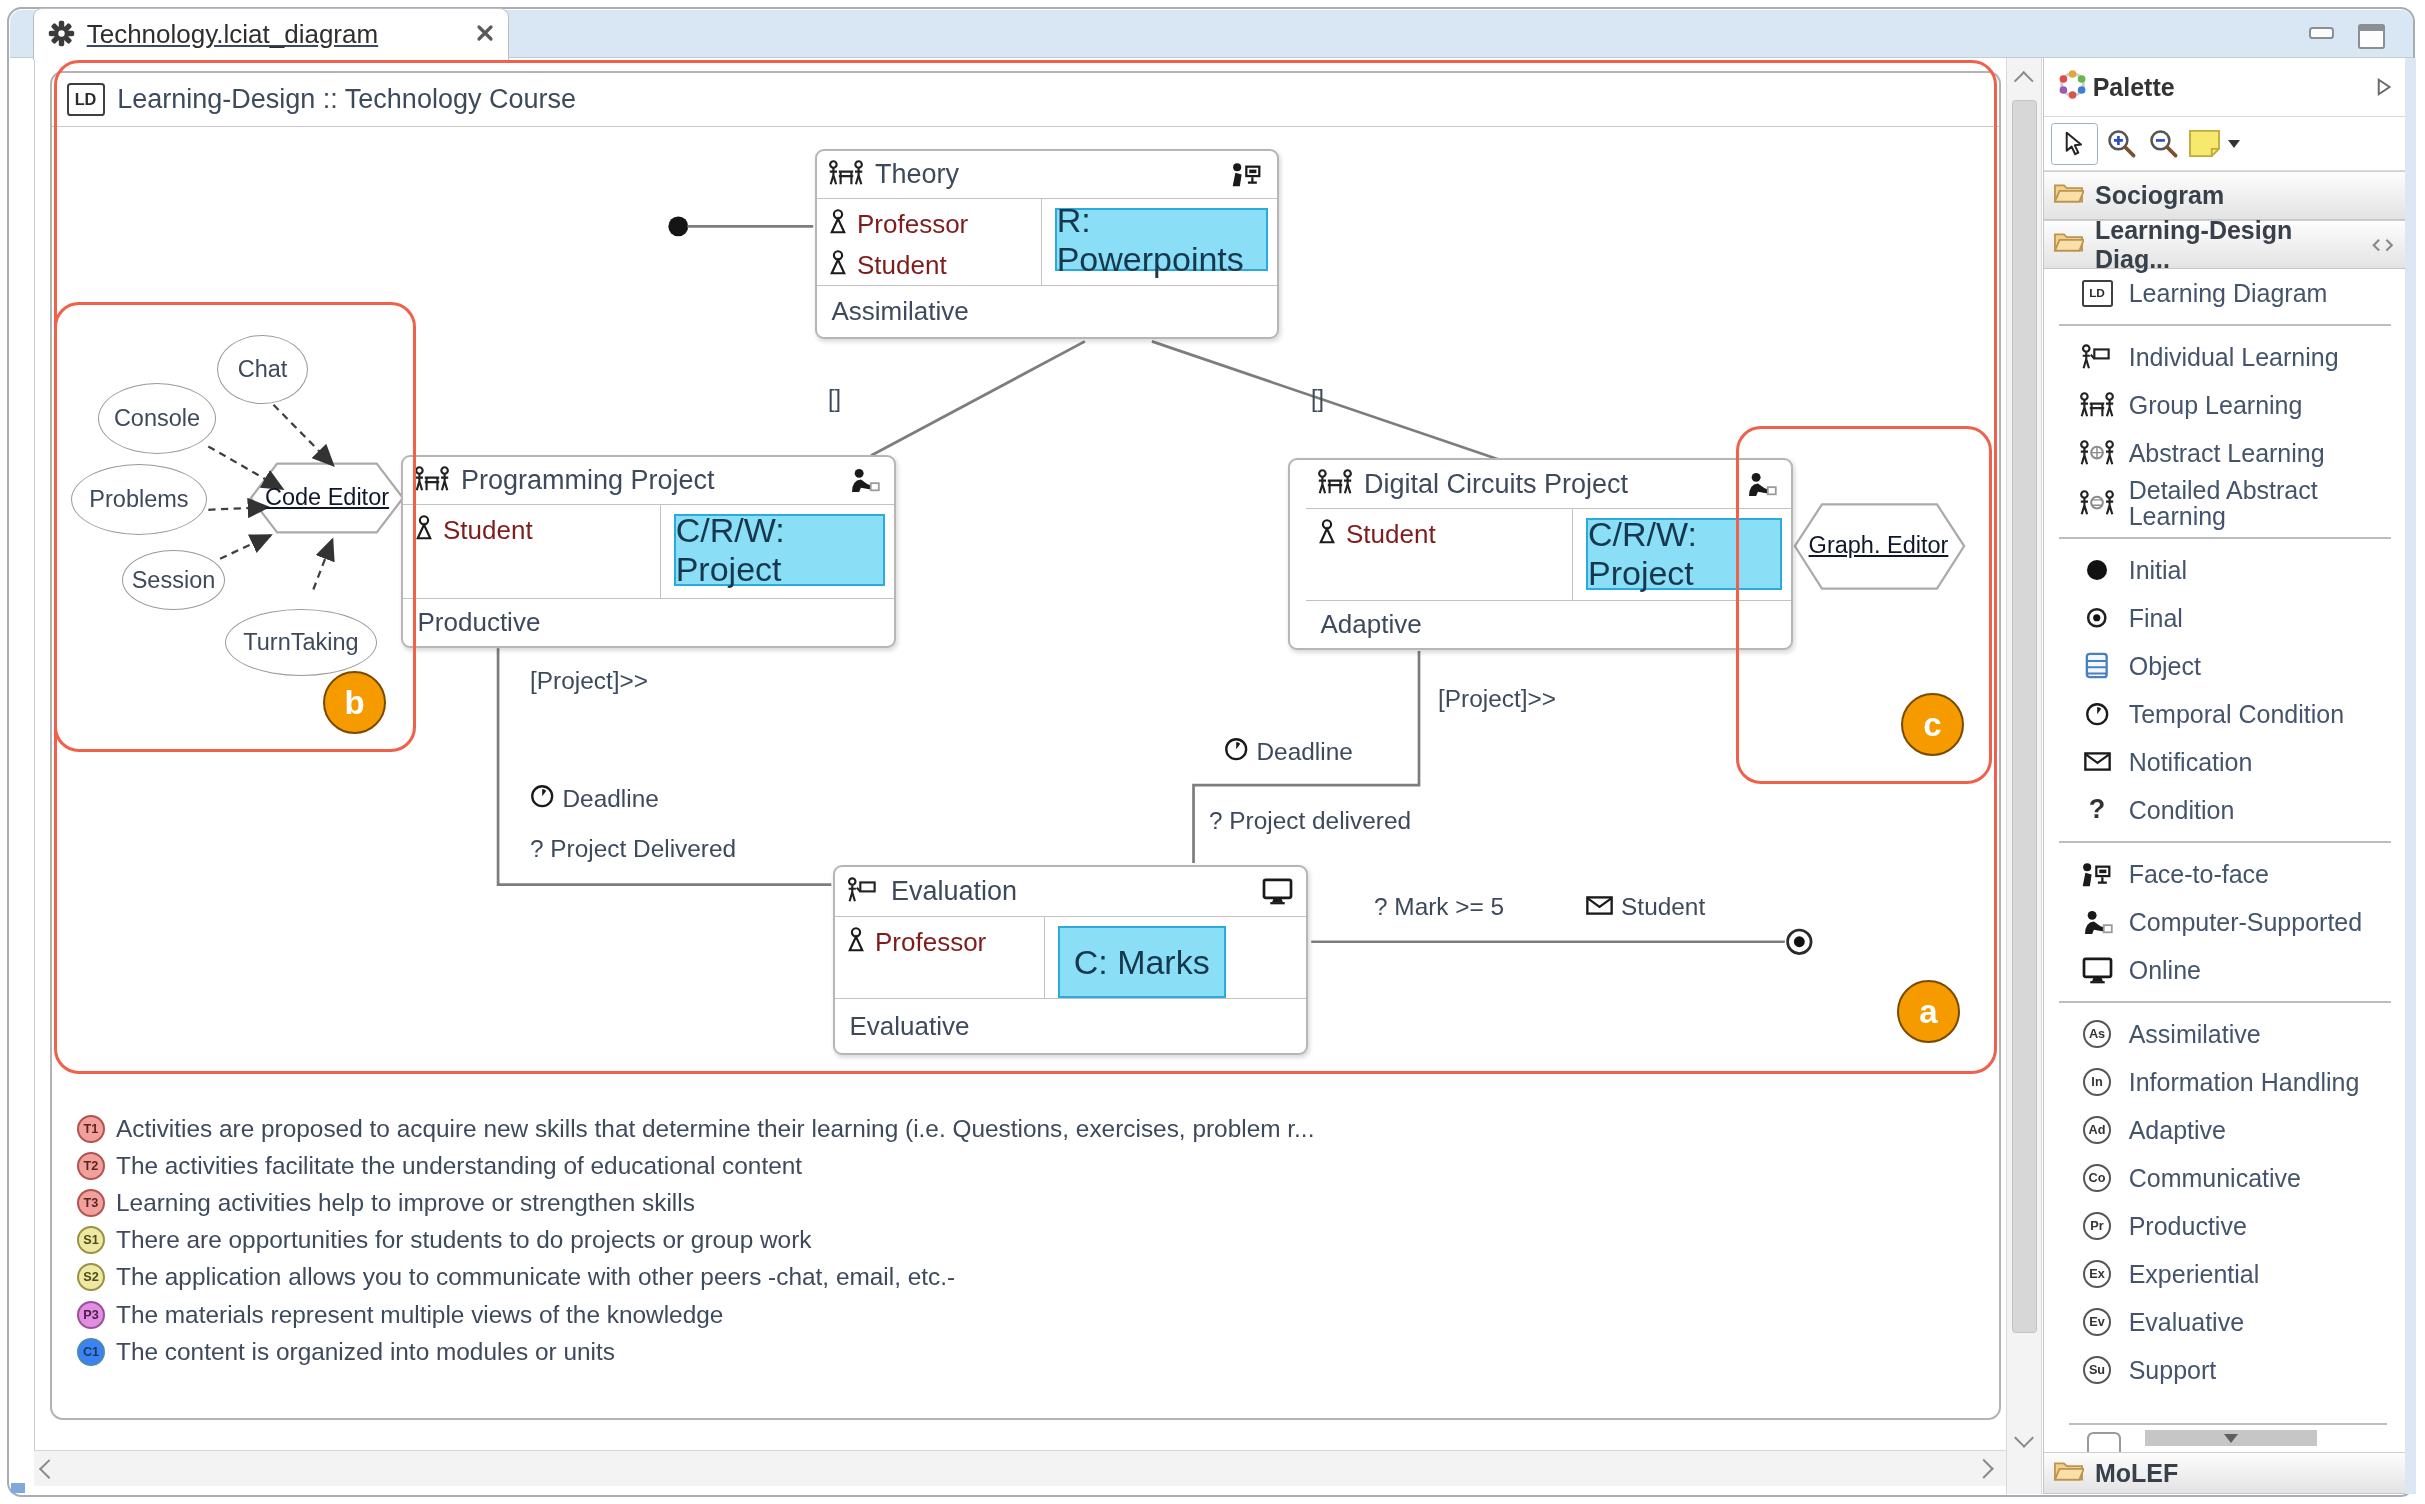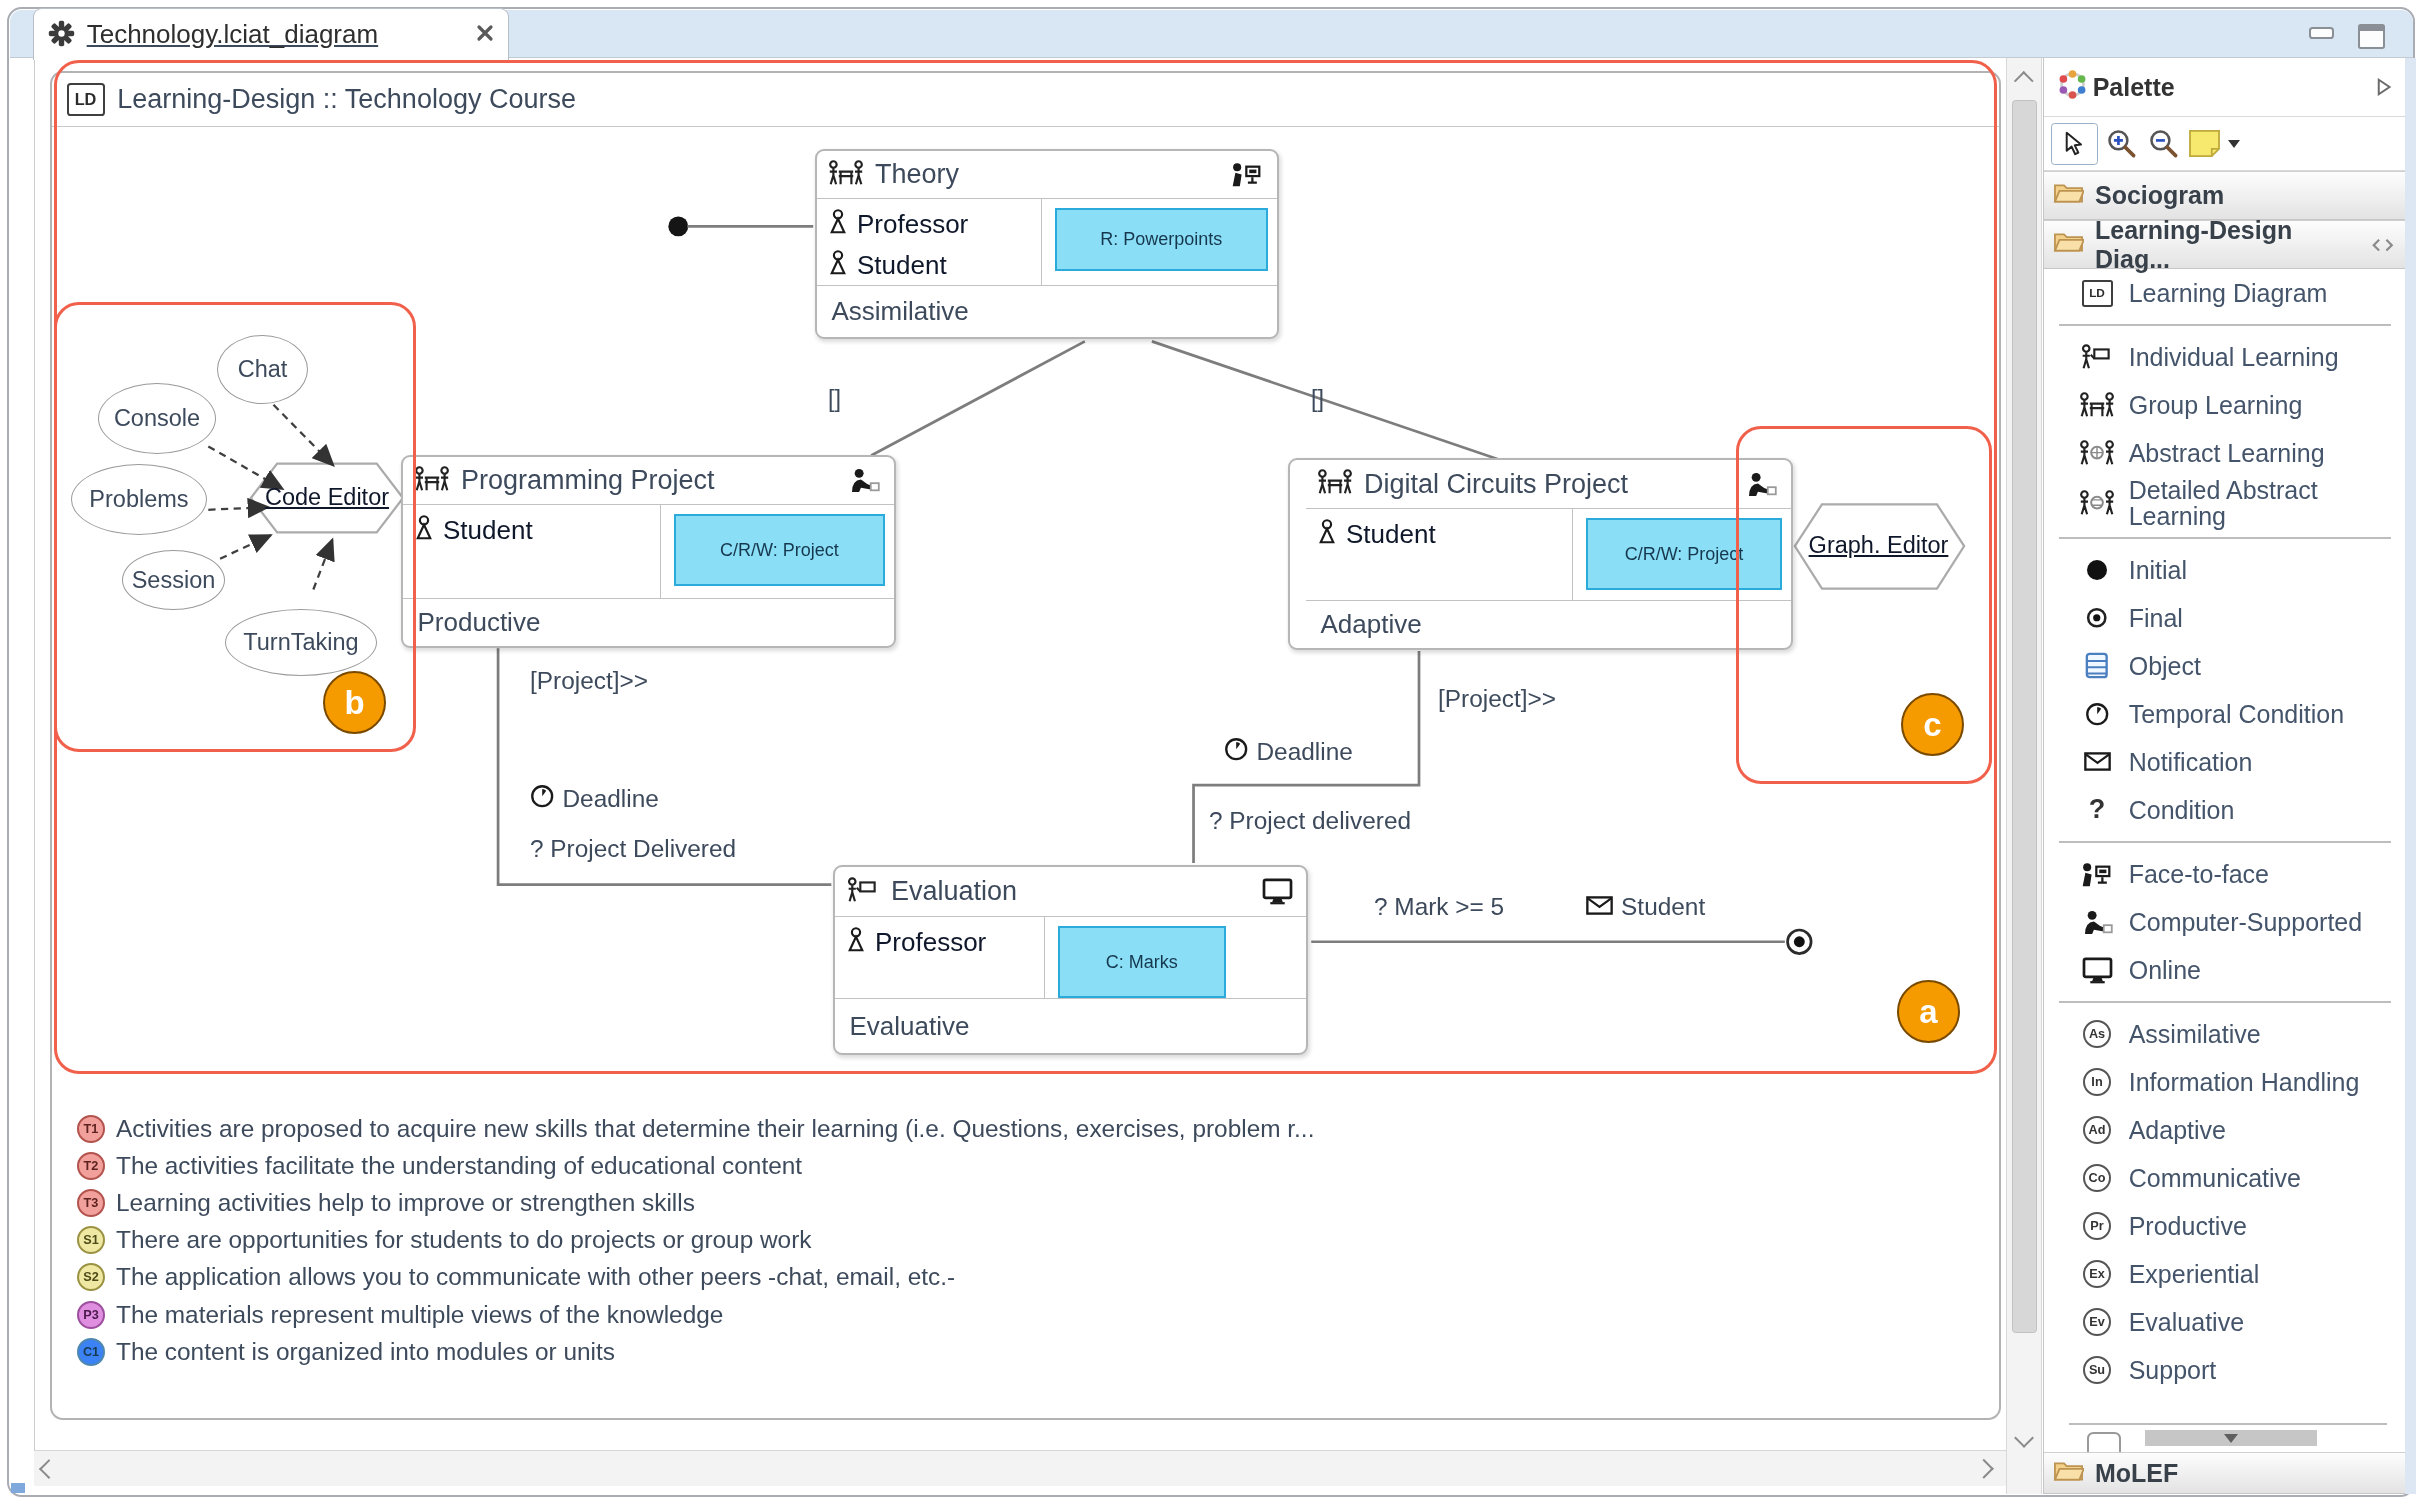--- a/index.html
+++ b/index.html
@@ -43,24 +43,24 @@
   .dash{stroke:#3f3f3f;stroke-width:2.5;stroke-dasharray:8 6;fill:none;}
   .hex{fill:#fff;stroke:#ababab;stroke-width:2.5;}
   
   .node{position:absolute;background:#fff;border:2.3px solid #b6b6b6;border-radius:9px;box-sizing:border-box;
         display:flex;flex-direction:column;z-index:3;box-shadow:1.8px 2.7px 4.5px rgba(0,0,0,.14);}
   .nh{border-bottom:1.8px solid #c2c2c2;display:flex;align-items:center;gap:11px;padding:0 11px;box-sizing:border-box;}
   .ntitle{font-size:27px;color:#3d4a5c;white-space:nowrap;}
   .mode{margin-left:auto;margin-right:1.8px;display:flex;align-items:center;}
   .nb{flex:1;display:flex;min-height:0;}
   .roles{border-right:1.8px solid #c2c2c2;box-sizing:border-box;padding:5.4px 0 0 11px;}
-  .role{display:flex;align-items:center;gap:9px;height:41px;font-size:26px;color:#0f172a;}
+  .role{display:flex;align-items:center;gap:9px;height:41px;font-size:26px;color:#7f1d1d;}
   .objcol{flex:1;padding:9px 9px 0 12.7px;}
   .objbox{background:#8ADEF5;border:2.3px solid #2BAADC;box-sizing:border-box;display:flex;align-items:center;
-          justify-content:center;font-size:18px;color:#16384f;}
+          justify-content:center;font-size:34px;color:#16384f;}
   .nf{border-top:1.8px solid #c2c2c2;display:flex;align-items:center;padding-left:14.5px;font-size:26px;color:#3d4a5c;}
   
   .ellipse{position:absolute;border:1.8px solid #9a9a9a;border-radius:50%;background:#fff;display:flex;
            align-items:center;justify-content:center;font-size:23.5px;color:#3d4a5c;box-sizing:border-box;z-index:3;}
   .hexlabel{position:absolute;display:flex;align-items:flex-end;justify-content:center;font-size:23.5px;color:#0f172a;z-index:3;text-decoration:underline;}
   .elabel{position:absolute;font-size:24.4px;color:#3d4a5c;white-space:nowrap;display:flex;align-items:center;gap:8.1px;z-index:4;}
   
   .region{position:absolute;border:3.6px solid #F0604A;border-radius:25px;z-index:5;box-sizing:border-box;}
   .obadge{position:absolute;width:63px;height:63px;border-radius:50%;background:#F59B00;border:2.7px solid #7a4a00;
           color:#fff;font-size:33px;font-weight:bold;display:flex;align-items:center;justify-content:center;

